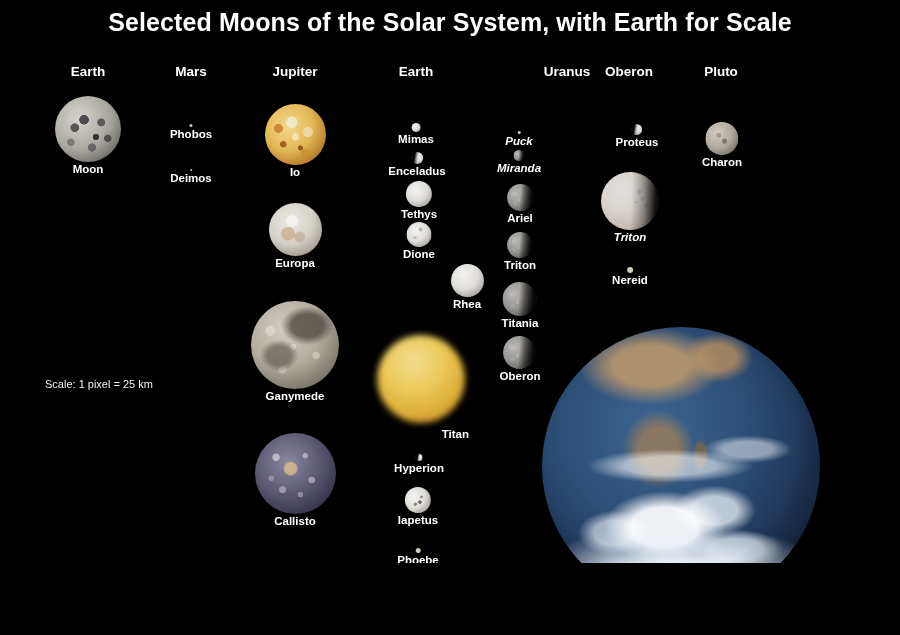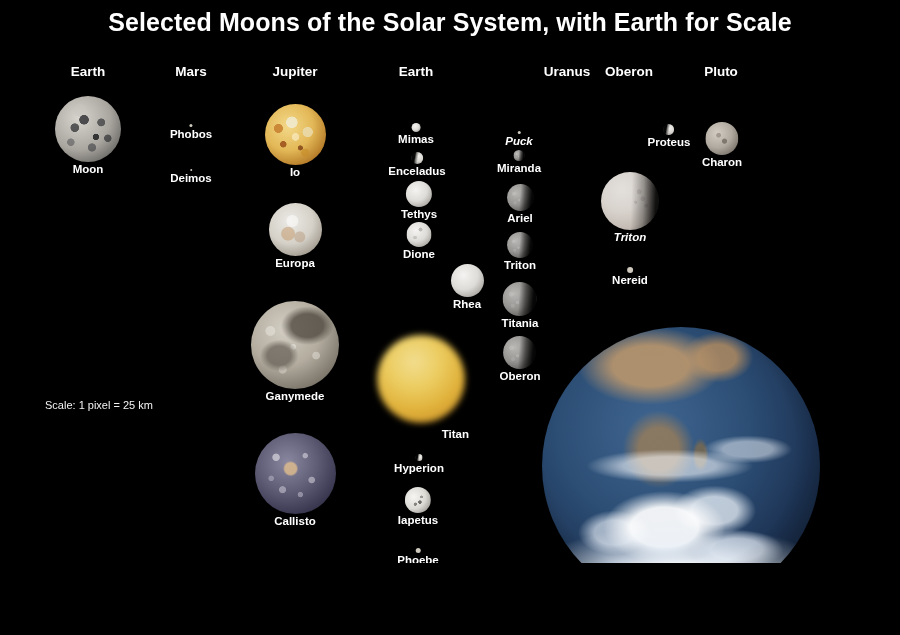--- a/index.html
+++ b/index.html
@@ -45,21 +45,20 @@
 
   
   #scale-note {
     position: absolute;
     left: 45px;
     top: 378px;
     color: #f2f2f2;
     font-size: 11px;
     font-weight: normal;
     white-space: nowrap;
-    margin-top: 21px;
   }
 
   
   .body-group {
     position: absolute;
     transform: translateX(-50%);
     text-align: center;
   }
   .body-label {
     color: #ffffff;
@@ -365,21 +364,21 @@
           <div class="speck" style="width: 5px; height: 5px; bottom: 0px;"></div>
         </div>
         <div class="body-label">Phoebe</div>
       </div>
       <div class="body-group" style="left: 519px; top: 136px; font-style: italic;">
         <div class="disc-wrap" style="width: 3px; height: 3px; position: relative; margin-top: -5px;">
           <div class="speck" style="width: 3px; height: 3px; bottom: 0px;"></div>
         </div>
         <div class="body-label">Puck</div>
       </div>
-      <div class="body-group" style="left: 519px; top: 163px;">
+      <div class="body-group" style="left: 519px; top: 163px; font-style: italic;">
         <div class="disc-wrap" style="width: 11px; height: 11px; position: relative; margin-top: -13px;">
           <div class="disc s-uranian" style="width: 11px; height: 11px; bottom: 0px;"></div>
         </div>
         <div class="body-label">Miranda</div>
       </div>
       <div class="body-group" style="left: 520px; top: 213px;">
         <div class="disc-wrap" style="width: 27px; height: 27px; position: relative; margin-top: -29px;">
           <div class="disc s-uranian" style="width: 27px; height: 27px; bottom: 0px;"></div>
         </div>
         <div class="body-label">Ariel</div>
@@ -395,21 +394,21 @@
           <div class="disc s-uranian" style="width: 34px; height: 34px; bottom: 0px;"></div>
         </div>
         <div class="body-label">Titania</div>
       </div>
       <div class="body-group" style="left: 520px; top: 371px;">
         <div class="disc-wrap" style="width: 33px; height: 33px; position: relative; margin-top: -35px;">
           <div class="disc s-uranian" style="width: 33px; height: 33px; bottom: 0px;"></div>
         </div>
         <div class="body-label">Oberon</div>
       </div>
-      <div class="body-group" style="left: 663px; top: 137px; padding-left: 12px;">
+      <div class="body-group" style="left: 631px; top: 137px; padding-left: 12px;">
         <div class="disc-wrap" style="width: 11px; height: 11px; position: relative; margin-top: -13px;">
           <div class="disc s-crescent" style="width: 11px; height: 11px; bottom: 0px;"></div>
         </div>
         <div class="body-label">Proteus</div>
       </div>
       <div class="body-group" style="left: 630px; top: 232px; font-style: italic;">
         <div class="disc-wrap" style="width: 58px; height: 58px; position: relative; margin-top: -60px;">
           <div class="disc s-triton" style="width: 58px; height: 58px; bottom: 0px;"></div>
         </div>
         <div class="body-label">Triton</div>

